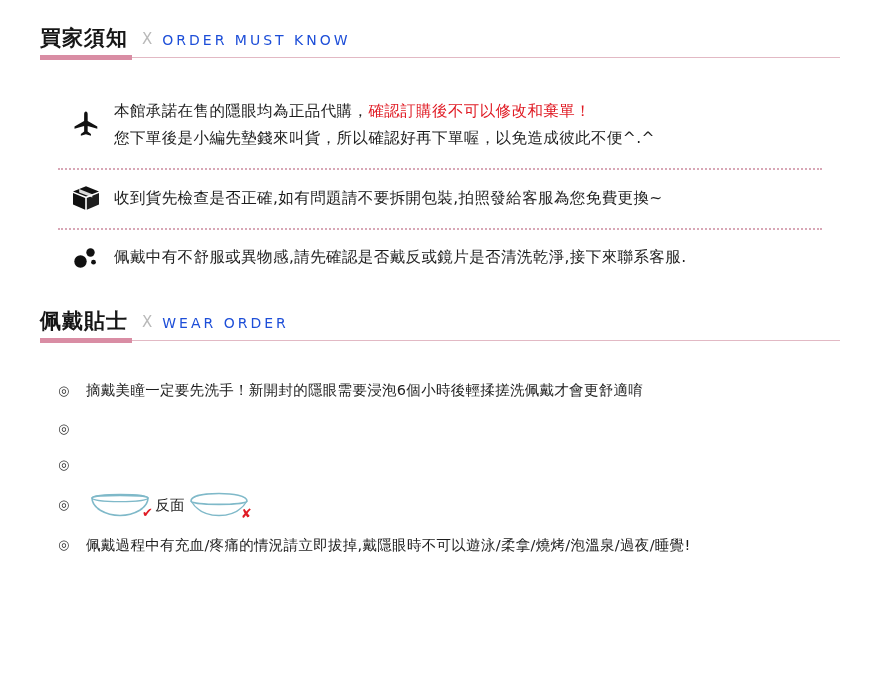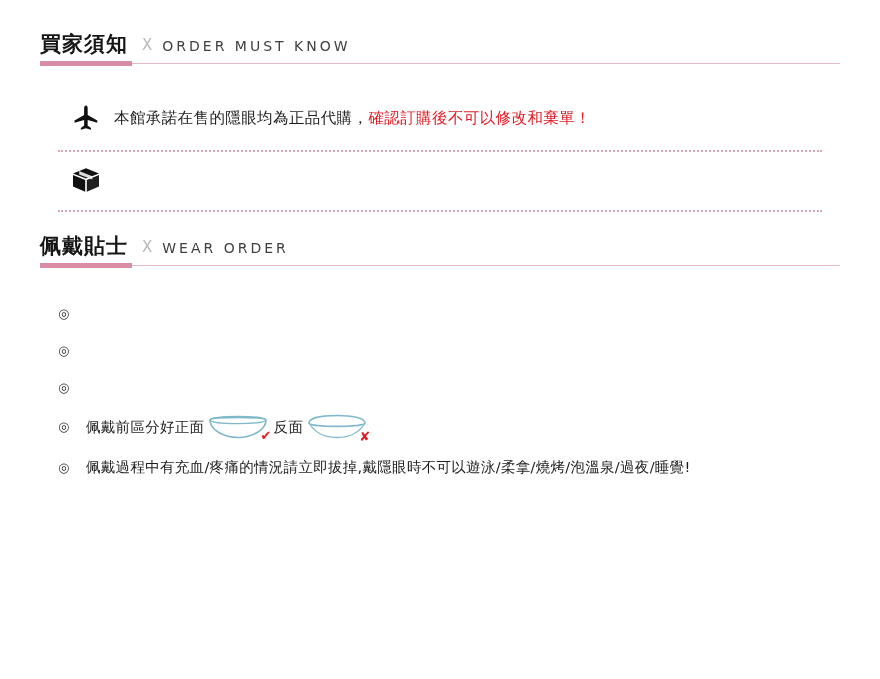--- a/index.html
+++ b/index.html
@@ -38,21 +38,21 @@
   }
   .section-head .x {
     font-size: 15px;
     color: #b9b9b9;
     margin: 0 10px 1px 14px;
     font-weight: normal;
   }
   .section-head .en {
     font-size: 14px;
     letter-spacing: 3px;
-    color: #404040;
+    color: #1d4ed8;
     margin-bottom: 1px;
   }
   .section-head::after {
     content: "";
     position: absolute;
     left: 0;
     bottom: -3px;
     width: 92px;
     height: 5px;
     background: #d98da4;
@@ -131,21 +131,21 @@
   .mark-no {
     color: #e01b24;
     font-size: 13px;
     font-weight: bold;
     margin-left: -10px;
     position: relative;
     top: 7px;
   }
 
   .spacer-1 { height: 24px; }
-  .head-top { padding-top: 22px; margin-top: 12px; }
+  .head-top { padding-top: 28px; }
 </style>
 </head>
 <body>
 
 <div class="page">
 
   <div class="head-top">
     <div class="section-head">
       <span class="cn">買家須知</span>
       <span class="x">X</span>
@@ -159,65 +159,81 @@
     <div class="notice-row">
       <div class="notice-icon">
         <svg width="30" height="30" viewBox="0 0 30 30" aria-hidden="true">
           <path d="M14.9 1.6c1.05 0 1.75 1.0 1.75 2.3l.05 7.1 9.6 5.5v2.3l-9.6-2.9-.05 5.6 3.3 2.4v1.9l-5.05-1.5-5.05 1.5v-1.9l3.3-2.4-.05-5.6-9.6 2.9v-2.3l9.6-5.5.05-7.1c0-1.3.7-2.3 1.75-2.3z" fill="#111"></path>
         </svg>
       </div>
       <div class="notice-text">
         <div>
           <span>本館承諾在售的隱眼均為正品代購，</span><span class="warn">確認訂購後不可以修改和棄單！</span>
         </div>
+        <div>您下單後是小編先墊錢來叫貨，所以確認好再下單喔，以免造成彼此不便^.^</div>
       </div>
     </div>
 
     <div class="notice-row">
       <div class="notice-icon">
         <svg width="30" height="28" viewBox="0 0 30 28" aria-hidden="true">
           <path d="M15 2.2 28 7.4 15 12.6 2 7.4z" fill="#111"></path>
           <path d="M2 8.9v11.7L14.2 25.8V14.1z" fill="#111"></path>
           <path d="M28 8.9v11.7L15.8 25.8V14.1z" fill="#1f1f1f"></path>
           <path d="M8.2 5.1 21.3 10.3v3.3L8.2 8.4z" fill="#ffffff" opacity="0.85"></path>
         </svg>
       </div>
-    </div>
-
+      <div class="notice-text">
+        <div>收到貨先檢查是否正確,如有問題請不要拆開包裝,拍照發給客服為您免費更換~</div>
+      </div>
+    </div>
+
+    <div class="notice-row last">
+      <div class="notice-icon">
+        <svg width="30" height="24" viewBox="0 0 30 24" aria-hidden="true">
+          <circle cx="19.5" cy="6.5" r="4.2" fill="#111"></circle>
+          <circle cx="9.5" cy="15.5" r="6.2" fill="#111"></circle>
+          <circle cx="22.5" cy="16.2" r="2.4" fill="#111"></circle>
+        </svg>
+      </div>
+      <div class="notice-text">
+        <div>佩戴中有不舒服或異物感,請先確認是否戴反或鏡片是否清洗乾淨,接下來聯系客服.</div>
+      </div>
+    </div>
 
   </div>
 
   <div class="spacer-1"></div>
 
   <div>
     <div class="section-head">
       <span class="cn">佩戴貼士</span>
       <span class="x">X</span>
       <span class="en">WEAR ORDER</span>
     </div>
   </div>
 
   <div class="tips-list">
 
     <div class="tip-row">
       <span class="tip-bullet">◎</span>
+      <span class="tip-text">摘戴美瞳一定要先洗手！新開封的隱眼需要浸泡6個小時後輕揉搓洗佩戴才會更舒適唷</span>
     </div>
 
     <div class="tip-row">
       <span class="tip-bullet">◎</span>
     </div>
 
     <div class="tip-row">
       <span class="tip-bullet">◎</span>
     </div>
 
     <div class="tip-row">
       <span class="tip-bullet">◎</span>
       <span class="tip-text">
-        <span>佩戴前區分好正面</span>
         <span class="lens-wrap">
           <svg width="64" height="26" viewBox="0 0 64 26" aria-hidden="true">
             <path d="M4 6 C4 2.5, 60 2.5, 60 6 C60 16, 46 23.5, 32 23.5 C18 23.5, 4 16, 4 6 Z" fill="none" stroke="#7fb9c9" stroke-width="1.6"></path>
             <ellipse cx="32" cy="6" rx="28" ry="3.6" fill="none" stroke="#7fb9c9" stroke-width="1.3"></ellipse>
           </svg>
           <span class="mark-ok">✔</span>
         </span>
         <span>反面</span>
         <span class="lens-wrap">
           <svg width="64" height="26" viewBox="0 0 64 26" aria-hidden="true">

